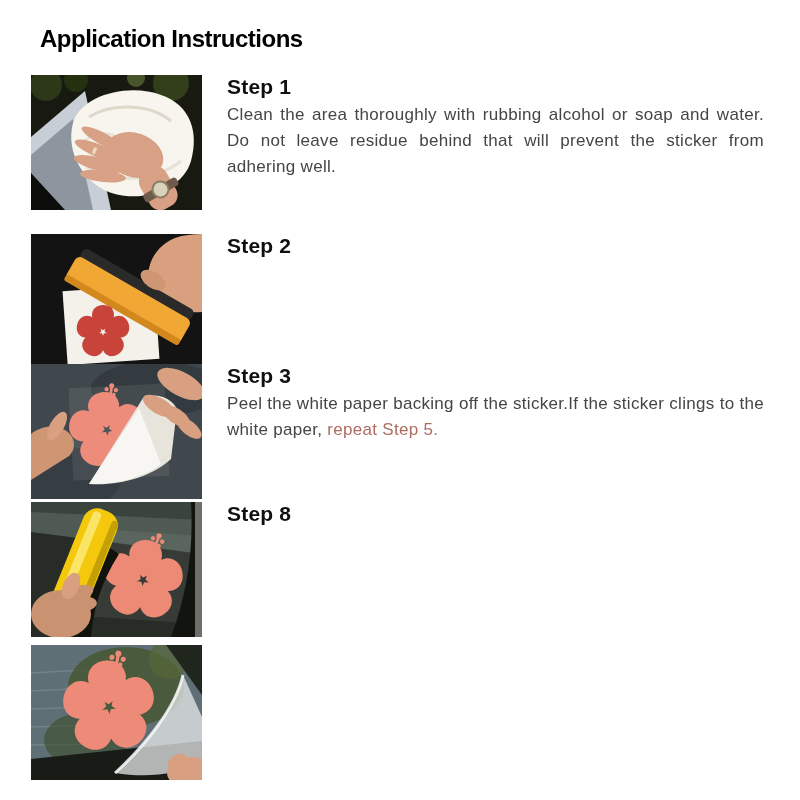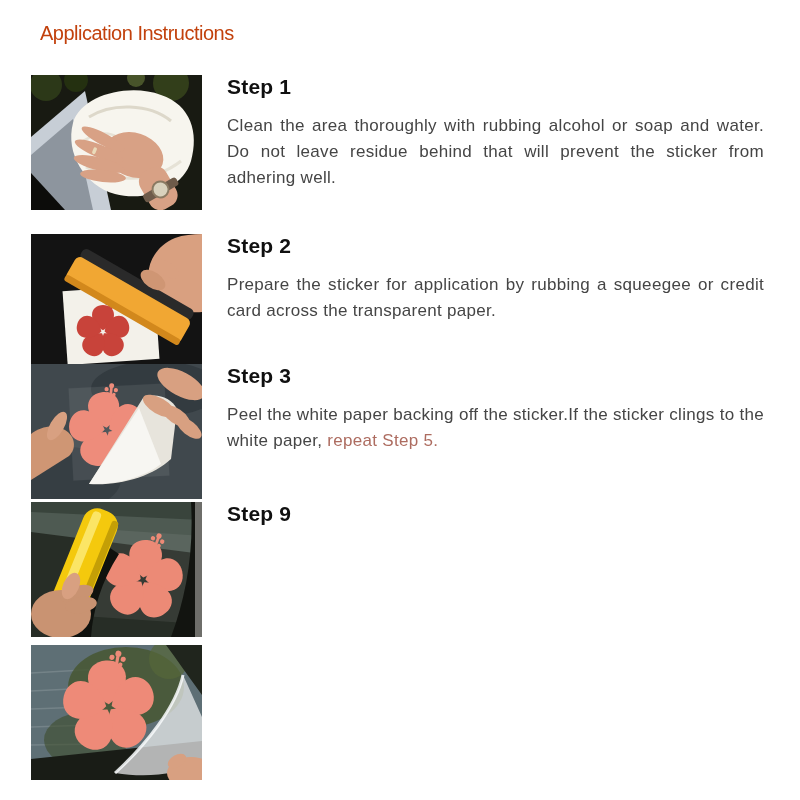--- a/index.html
+++ b/index.html
@@ -5,36 +5,36 @@
   html,body { margin:0; padding:0; }
   body {
     width:800px; height:800px;
     background:#ffffff;
     font-family:"Liberation Sans", sans-serif;
     position:relative;
     overflow:hidden;
   }
   .title {
     position:absolute; left:40px; top:9px;
-    font-size:20px; font-weight:normal; color:#c2410c;
+    font-size:24px; font-weight:bold; color:#000000;
     letter-spacing:-0.5px;
   }
   .step { position:absolute; left:0; width:800px; height:135px;padding-left:48px; }
   .thumb {
     position:absolute; left:31px; top:0;
     width:171px; height:135px; margin:0; padding:0;
   }
   .thumb svg { width:100%; height:100%; display:block; }
   .copy { position:absolute; left:227px; top:0; width:537px; }
   .copy h2 {
     margin:0; font-size:21px; font-weight:bold;
     color:#101010; letter-spacing:0.2px;
   }
   .copy p {
-    margin:14px 0 0; font-size:17px; line-height:26px;
+    margin:3px 0 0; font-size:17px; line-height:26px;
     color:#454545; text-align:justify; letter-spacing:0.3px;
   }
   .hl { color:#ad6c60; }
   .defs-holder { position:absolute; width:0; height:0; overflow:hidden; }
 </style>
 </head>
 <body>
 
 <svg class="defs-holder" aria-hidden="true">
   <defs>
@@ -105,21 +105,20 @@
         <rect x="-64" y="-24" width="128" height="12" rx="5" fill="#2a2a2a"></rect>
         <rect x="-66" y="-14" width="132" height="28" rx="6" fill="#f1a733"></rect>
         <rect x="-66" y="8" width="132" height="7" rx="3" fill="#d2881c"></rect>
       </g>
       <ellipse cx="122" cy="46" rx="14" ry="8" fill="#cf9674" transform="rotate(35 122 46)"></ellipse>
       <ellipse cx="136" cy="35" rx="13" ry="7" fill="#d9a080" transform="rotate(35 136 35)"></ellipse>
     </svg>
   </figure>
   <div class="copy">
     <h2>Step 2</h2>
-    <p><span>Prepare the sticker for application by rubbing a squeegee or credit card across the transparent paper.</span><span class="hl"></span></p>
   </div>
 </section>
 
 <section class="step" style="top:364px">
   <figure class="thumb" aria-label="hands-peeling-white-paper-backing-off-sticker">
     <svg viewBox="0 0 171 135">
       <rect width="171" height="135" fill="#40484d"></rect>
       <ellipse cx="125" cy="25" rx="65" ry="28" fill="#333b40"></ellipse>
       <ellipse cx="35" cy="115" rx="55" ry="32" fill="#363e43"></ellipse>
       <rect x="40" y="22" width="96" height="92" fill="#ffffff" opacity="0.08" stroke="#ffffff" stroke-opacity="0.2" transform="rotate(-3 88 68)"></rect>
@@ -162,21 +161,21 @@
       </g>
       <g fill="#c99372">
         <ellipse cx="30" cy="112" rx="30" ry="24"></ellipse>
         <ellipse cx="46" cy="92" rx="17" ry="8" transform="rotate(-18 46 92)"></ellipse>
         <ellipse cx="50" cy="103" rx="16" ry="8" transform="rotate(-10 50 103)"></ellipse>
         <ellipse cx="40" cy="84" rx="8" ry="14" transform="rotate(24 40 84)" fill="#d8a081"></ellipse>
       </g>
     </svg>
   </figure>
   <div class="copy">
-    <h2>Step 9</h2>
+    <h2>Step 8</h2>
   </div>
 </section>
 
 <section class="step" style="top:645px">
   <figure class="thumb" aria-label="hand-peeling-transparent-paper-off-applied-sticker">
     <svg viewBox="0 0 171 135">
       <rect width="171" height="135" fill="#5e6f75"></rect>
       <g stroke="#ffffff" stroke-opacity="0.14" stroke-width="1.5">
         <line x1="0" y1="28" x2="70" y2="24"></line>
         <line x1="0" y1="46" x2="60" y2="43"></line>

